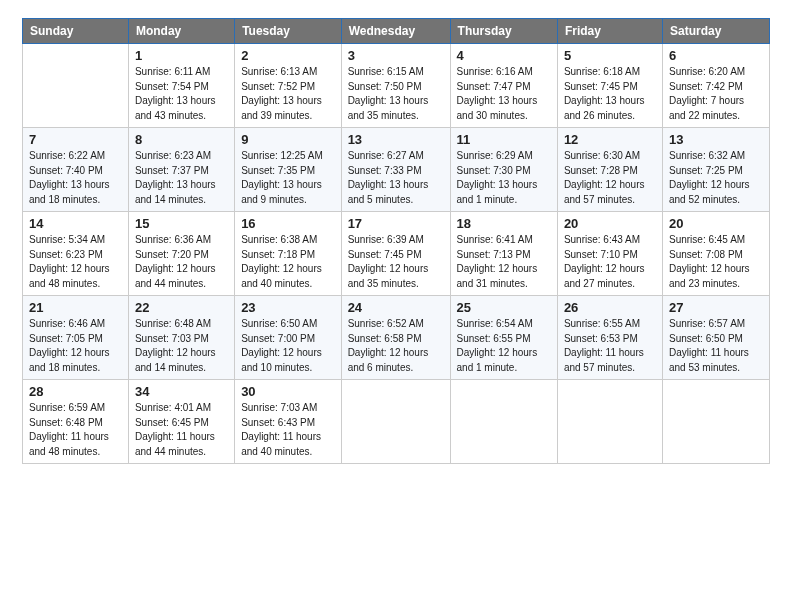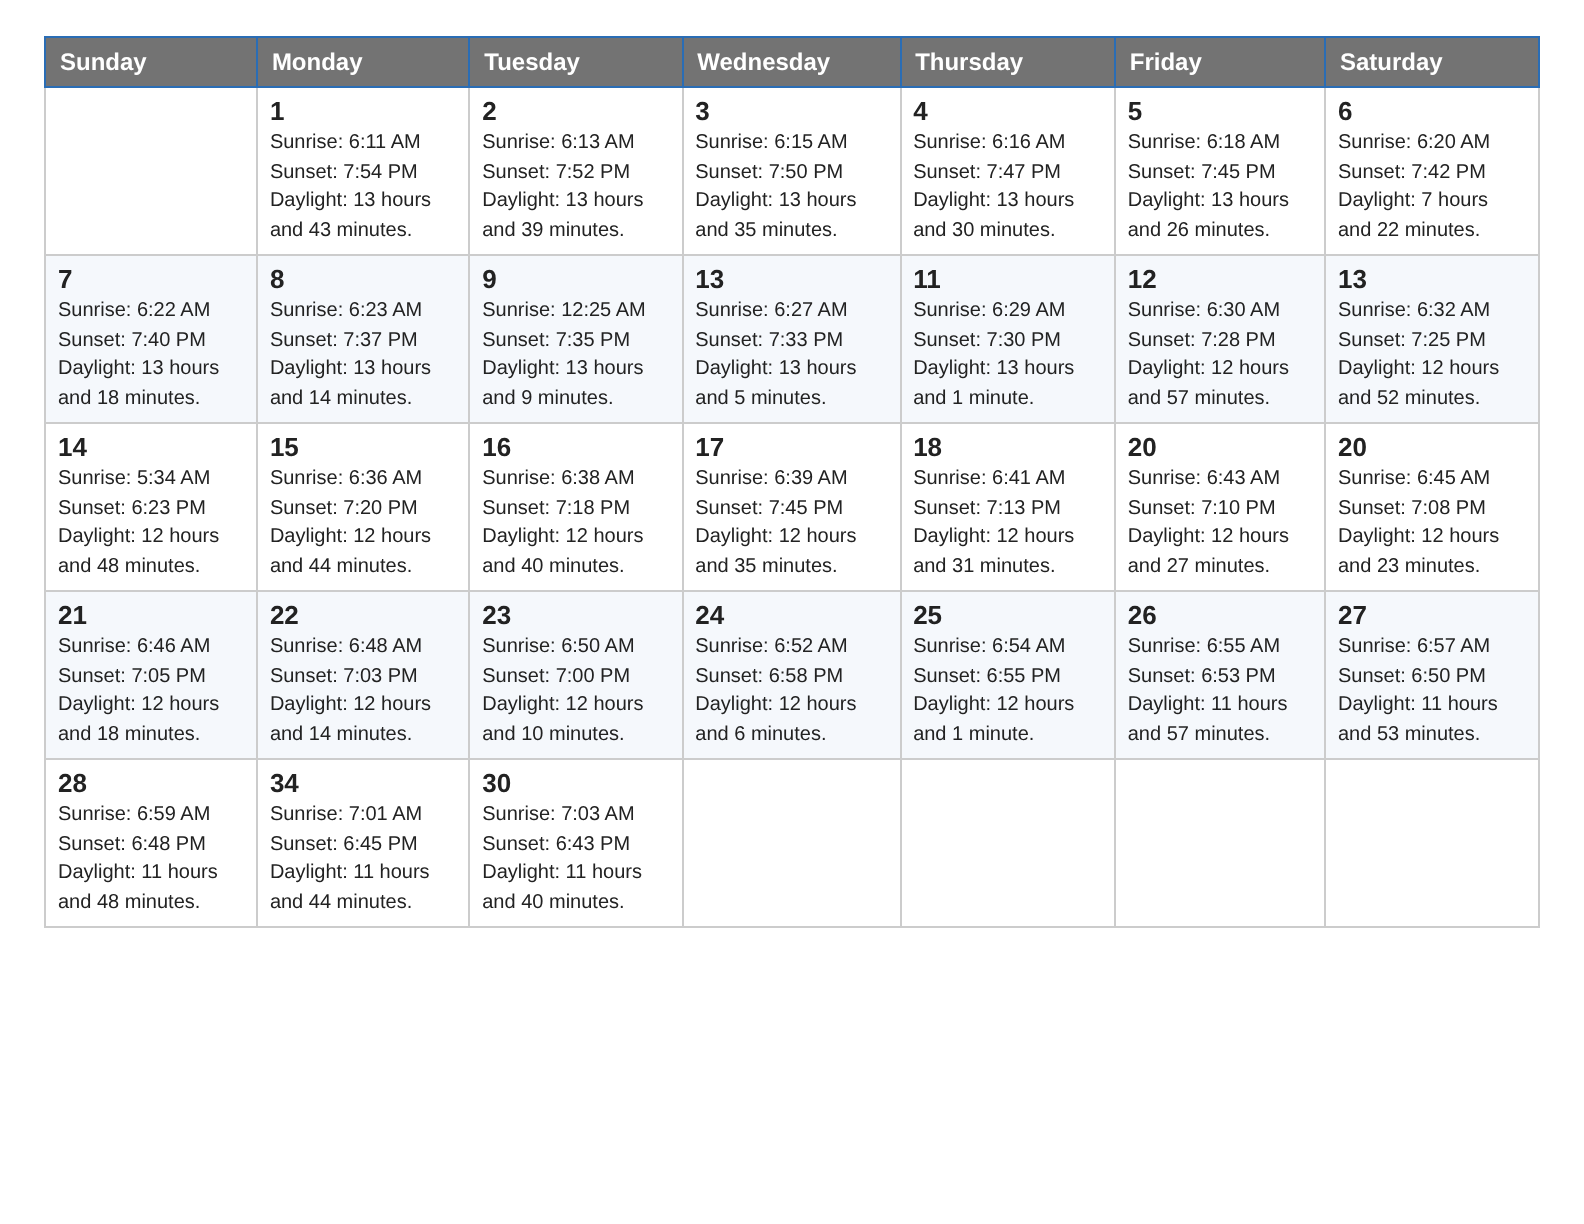--- a/index.html
+++ b/index.html
@@ -229,21 +229,21 @@
         <span class="day-detail">Sunrise: 6:57 AM</span><br>
         <span class="day-detail">Sunset: 6:50 PM</span><br>
         <span class="day-detail">Daylight: 11 hours and 53 minutes.</span></td>
         </tr>
         <tr>
           <td><span class="day-num">28</span>
         <span class="day-detail">Sunrise: 6:59 AM</span><br>
         <span class="day-detail">Sunset: 6:48 PM</span><br>
         <span class="day-detail">Daylight: 11 hours and 48 minutes.</span></td>
           <td><span class="day-num">34</span>
-        <span class="day-detail">Sunrise: 7:01 AM</span><br>
+        <span class="day-detail">Sunrise: 4:01 AM</span><br>
         <span class="day-detail">Sunset: 6:45 PM</span><br>
         <span class="day-detail">Daylight: 11 hours and 44 minutes.</span></td>
           <td><span class="day-num">30</span>
         <span class="day-detail">Sunrise: 7:03 AM</span><br>
         <span class="day-detail">Sunset: 6:43 PM</span><br>
         <span class="day-detail">Daylight: 11 hours and 40 minutes.</span></td>
           <td class="empty-cell"></td>
           <td class="empty-cell"></td>
           <td class="empty-cell"></td>
           <td class="empty-cell"></td>

